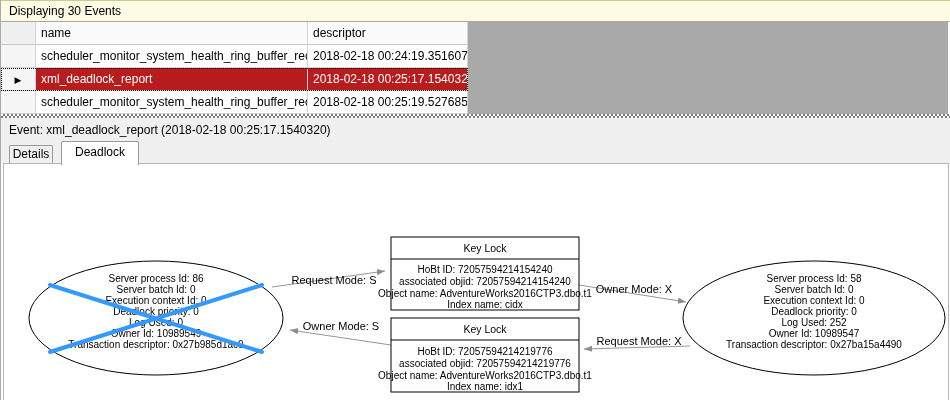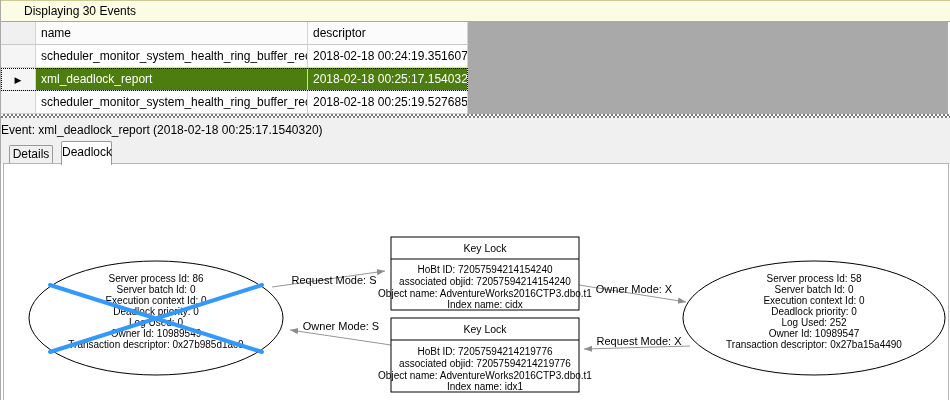--- a/index.html
+++ b/index.html
@@ -12,67 +12,67 @@
     position: relative;
     border-left: 1px solid #a9a9a9;
   }
 
   
   .info-bar {
     position: absolute; left: 0; top: 0; width: 950px; height: 22px;
     background: #fcfbe3;
     border-top: 1px solid #cdc98f;
     border-bottom: 1px solid #a8a8a8;
-    line-height: 20px; padding-left: 23px;
+    line-height: 20px; padding-left: 8px;
   }
 
   
   .grid-region {
     position: absolute; left: 0; top: 22px; width: 947px; height: 92px;
     background: #a9a9a9;
     text-decoration: underline;
   }
   .grid-table { position: absolute; left: 0; top: 0; width: 467px; height: 92px; background: #fff; }
   .grid-row { display: flex; height: 23px; position: relative; }
   .cell {
     border-right: 1px solid #d4d4d4; border-bottom: 1px solid #d4d4d4;
     padding: 0 5px; line-height: 22px; white-space: nowrap; overflow: hidden;
   }
   .c-ind  { width: 35px; background: #f5f5f5; text-align: center; }
   .c-name { width: 272px; }
   .c-time { width: 160px; }
   .hdr .cell { background: #fbfbfb; border-bottom: 1px solid #c9c9c9; }
   .hdr .c-ind { background: #f0f0f0; }
-  .row-sel .c-name, .row-sel .c-time { background: #4d7c0f; color: #fff; }
+  .row-sel .c-name, .row-sel .c-time { background: #b91c1c; color: #fff; }
   .row-sel { outline: 1px dotted #000; outline-offset: -1px; z-index: 2; }
   .row-cur-arrow { font-size: 9px; color: #000; line-height: 22px; }
 
   
   .splitter {
     position: absolute; left: 0; top: 114px; width: 950px; height: 4px;
     background: repeating-conic-gradient(#7a7a7a 0% 25%, #ffffff 0% 50%) 0 0 / 4px 4px;
   }
 
   
   .lower-chrome {
     position: absolute; left: 0; top: 118px; width: 950px; height: 46px;
     background: #f0f0f0;
   }
-  .event-line { padding-left: 0; line-height: 24px; height: 24px; }
+  .event-line { padding-left: 8px; line-height: 24px; height: 24px; }
   .tab {
     position: absolute; text-align: center; cursor: default;
     border: 1px solid #9a9a9a; border-bottom: none;
     border-radius: 2px 2px 0 0; line-height: 20px;
   }
   .tab-inactive {
     left: 8px; top: 27px; width: 44px; height: 19px;
     background: #f0f0f0; line-height: 17px; z-index: 1;
   }
   .tab-active {
-    left: 60px; top: 23px; width: 51px; height: 24px;
+    left: 60px; top: 23px; width: 78px; height: 24px;
     background: #ffffff; z-index: 4;
   }
 
   
   .graph-pane {
     position: absolute; left: 2px; top: 163px; width: 946px; height: 237px;
     background: #fff; border: 1px solid #b5b5b5; border-bottom: none; z-index: 3;
   }
   .graph-svg { position: absolute; left: 0; top: 4px; }
   .node-text { font-size: 10px; fill: #000; }

